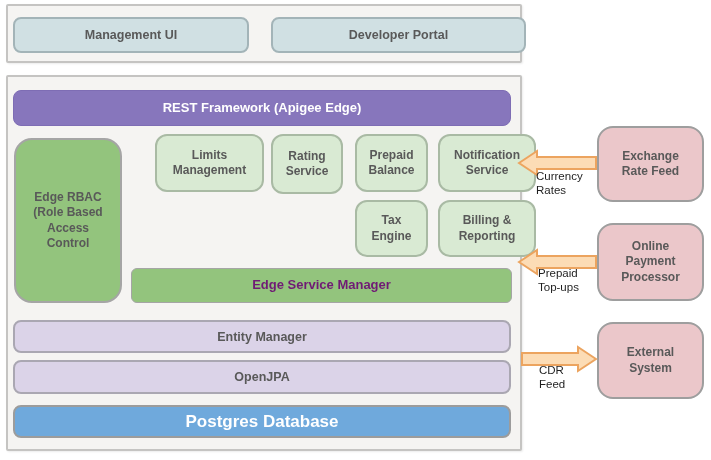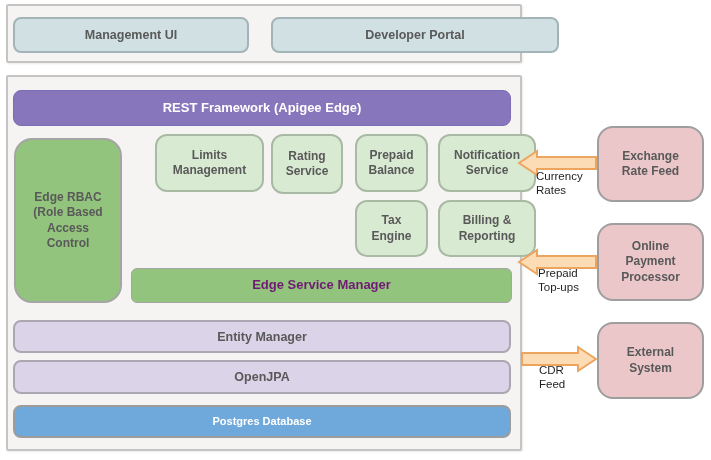--- a/index.html
+++ b/index.html
@@ -17,37 +17,37 @@
     position:absolute;display:flex;align-items:center;justify-content:center;
     text-align:center;font-weight:bold;color:var(--box_text);
     font-size:12px;line-height:1.28;
   }
   .teal{background:var(--teal_fill);border:2px solid var(--teal_border);border-radius:8px;font-size:12.5px;}
   .purple{background:var(--purple_fill);border:1px solid var(--purple_border);border-radius:8px;color:#fff;font-size:13px;}
   .rbac{background:var(--green_fill);border:2px solid var(--green_border);border-radius:18px;padding:0 10px;}
   .svc{background:var(--lightgreen_fill);border:2px solid var(--lightgreen_border);border-radius:12px;padding:0 4px;margin-left:24px;}
   .esm{background:var(--green_fill);border:1px solid var(--green_border);border-radius:6px;font-size:13px;color:#701a75;}
   .lav{background:var(--lavender_fill);border:2px solid var(--lavender_border);border-radius:8px;font-size:12.5px;}
-  .blue{background:var(--blue_fill);border:2px solid var(--blue_border);border-radius:8px;color:#fff;font-size:11px;}
+  .blue{background:var(--blue_fill);border:2px solid var(--blue_border);border-radius:8px;color:#fff;font-size:17px;}
   .pink{background:var(--pink_fill);border:2px solid var(--pink_border);border-radius:16px;padding:0 13px;}
   .flow-label{
     position:absolute;font-size:11.5px;line-height:14px;color:var(--flow_text);
     white-space:pre-line;font-weight:normal;
   }
   svg.arrows{position:absolute;left:0;top:0;pointer-events:none;}
   svg.arrows path{fill:var(--arrow_fill);stroke:var(--arrow_border);stroke-width:2;}
 </style>
 </head>
 <body>
 
 <div class="stage">
 
   <div class="panel" style="left:6px;top:4px;width:516px;height:59px;">
     <div class="node teal" style="left:5px;top:11px;width:236px;height:36px;">Management UI</div>
-    <div class="node teal" style="left:263px;top:11px;width:288px;height:36px;">Developer Portal</div>
+    <div class="node teal" style="left:263px;top:11px;width:255px;height:36px;">Developer Portal</div>
   </div>
 
   <div class="panel" style="left:6px;top:75px;width:516px;height:376px;">
 
     <div class="node purple" style="left:5px;top:13px;width:498px;height:36px;">REST Framework (Apigee Edge)</div>
 
     <div class="node rbac" style="left:6px;top:61px;width:108px;height:165px;">Edge RBAC (Role Based Access Control</div>
 
     <div class="node svc" style="left:123px;top:57px;width:109px;height:58px;">Limits Management</div>
     <div class="node svc" style="left:239px;top:57px;width:72px;height:60px;">Rating Service</div>

